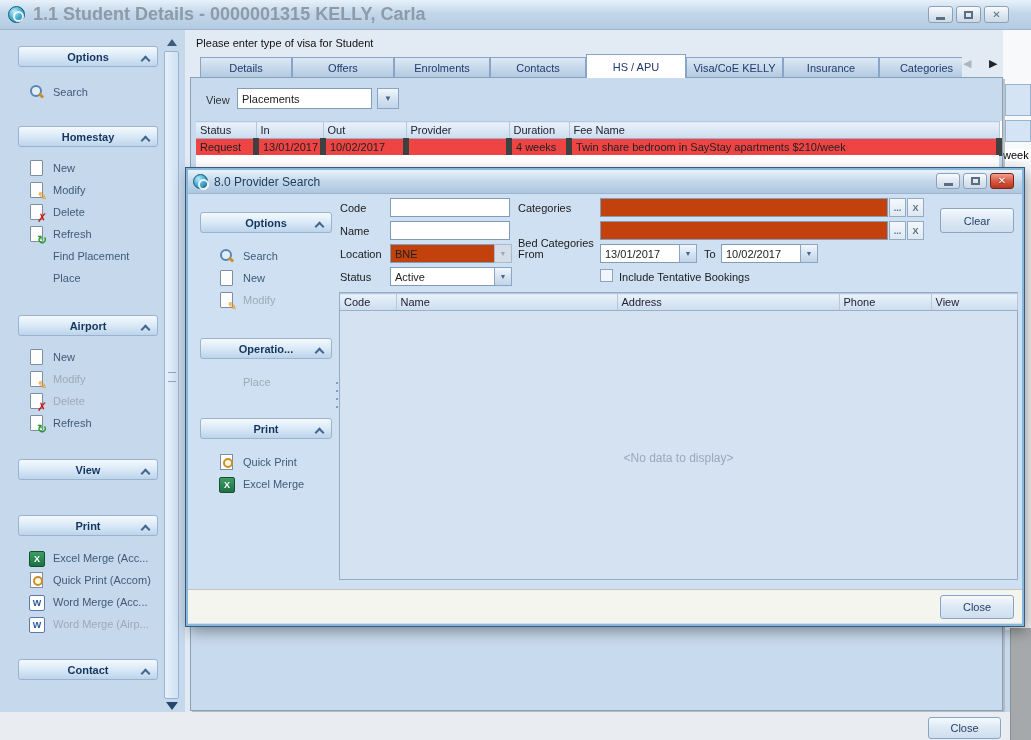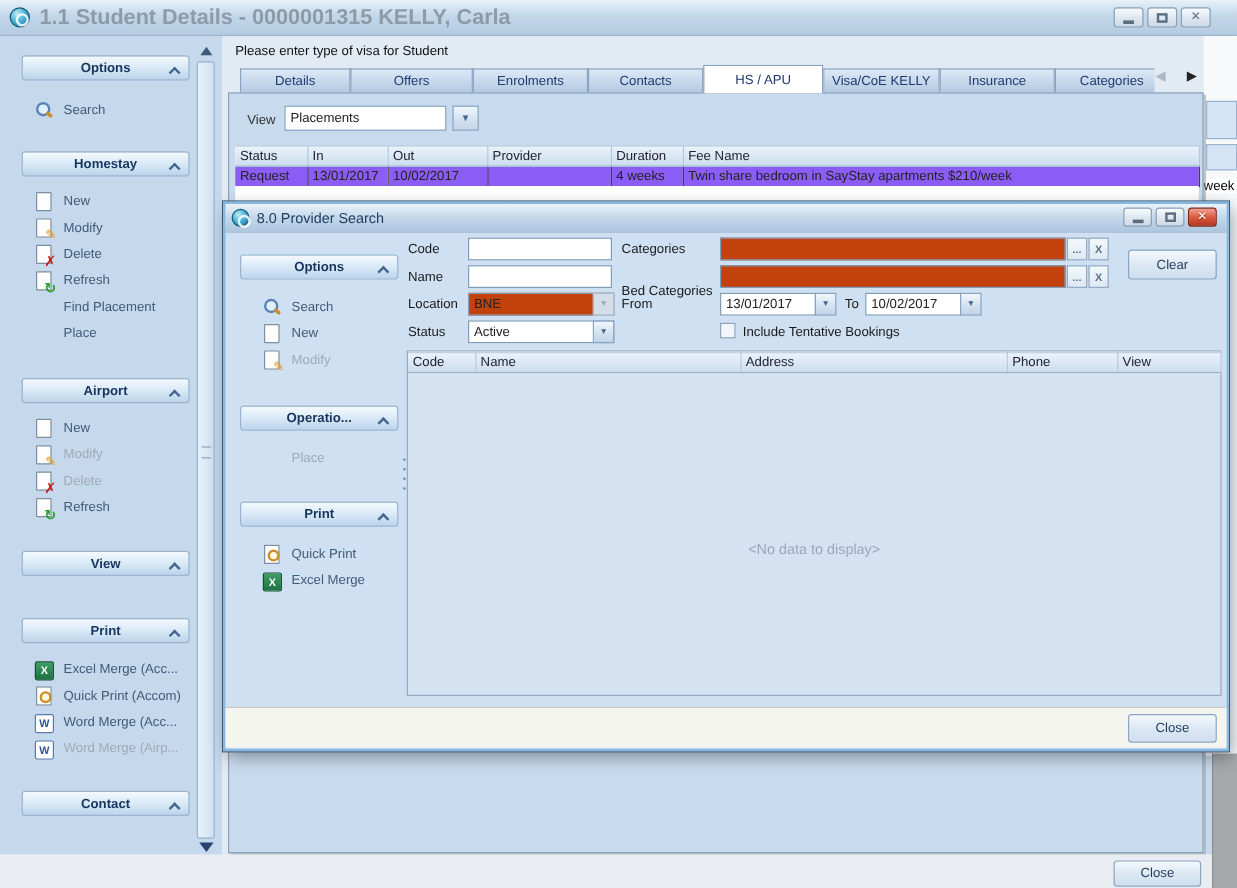--- a/index.html
+++ b/index.html
@@ -98,21 +98,21 @@
   #view-input { left:46px; top:10px; width:135px; height:21px; background:#fff;
                 border:1px solid #7f9db9; display:flex; align-items:center; padding-left:4px; }
   .dd-btn { width:22px; height:21px; background:linear-gradient(#f2f7fc,#d4e2f0 55%,#c2d4e8);
             border:1px solid #88a6c4; display:flex; align-items:center; justify-content:center;
             color:#44658c; font-size:8px; }
   #view-dd { left:186px; top:10px; }
   .tbl { border-collapse:collapse; table-layout:fixed; background:#fff; width:803px; }
   .tbl th { height:17px; background:linear-gradient(#eaf2fa,#d7e5f3 60%,#cbdcee);
             border-right:1px solid #b4c9de; border-bottom:1px solid #9ab0c8; border-top:1px solid #b4c9de;
             font-weight:normal; text-align:left; padding:0 4px; color:#223; }
-  .tbl td { height:17px; border-right:1px solid #404040; padding:0 4px; background:#8b5cf6;
+  .tbl td { height:17px; border-right:6px solid #404040; padding:0 4px; background:#ef4444;
             white-space:nowrap; overflow:hidden; }
   #placements { left:5px; top:43px; }
   #tbl-white { left:5px; top:77px; width:803px; height:14px; background:#fff; }
 
   #bottom-strip { left:0; top:712px; width:1031px; height:28px; background:#e9edf1; }
   #main-close { left:928px; top:717px; width:73px; height:22px; }
 
   .right-white { left:1003px; top:30px; width:28px; height:600px; background:#f8f9fa; }
   .right-box { left:1005px; width:26px; background:#d4e4f4; border:1px solid #9ab4d0; }
   #right-frag { left:1002px; top:149px; color:#000; background:#fff; padding:0 1px; }

